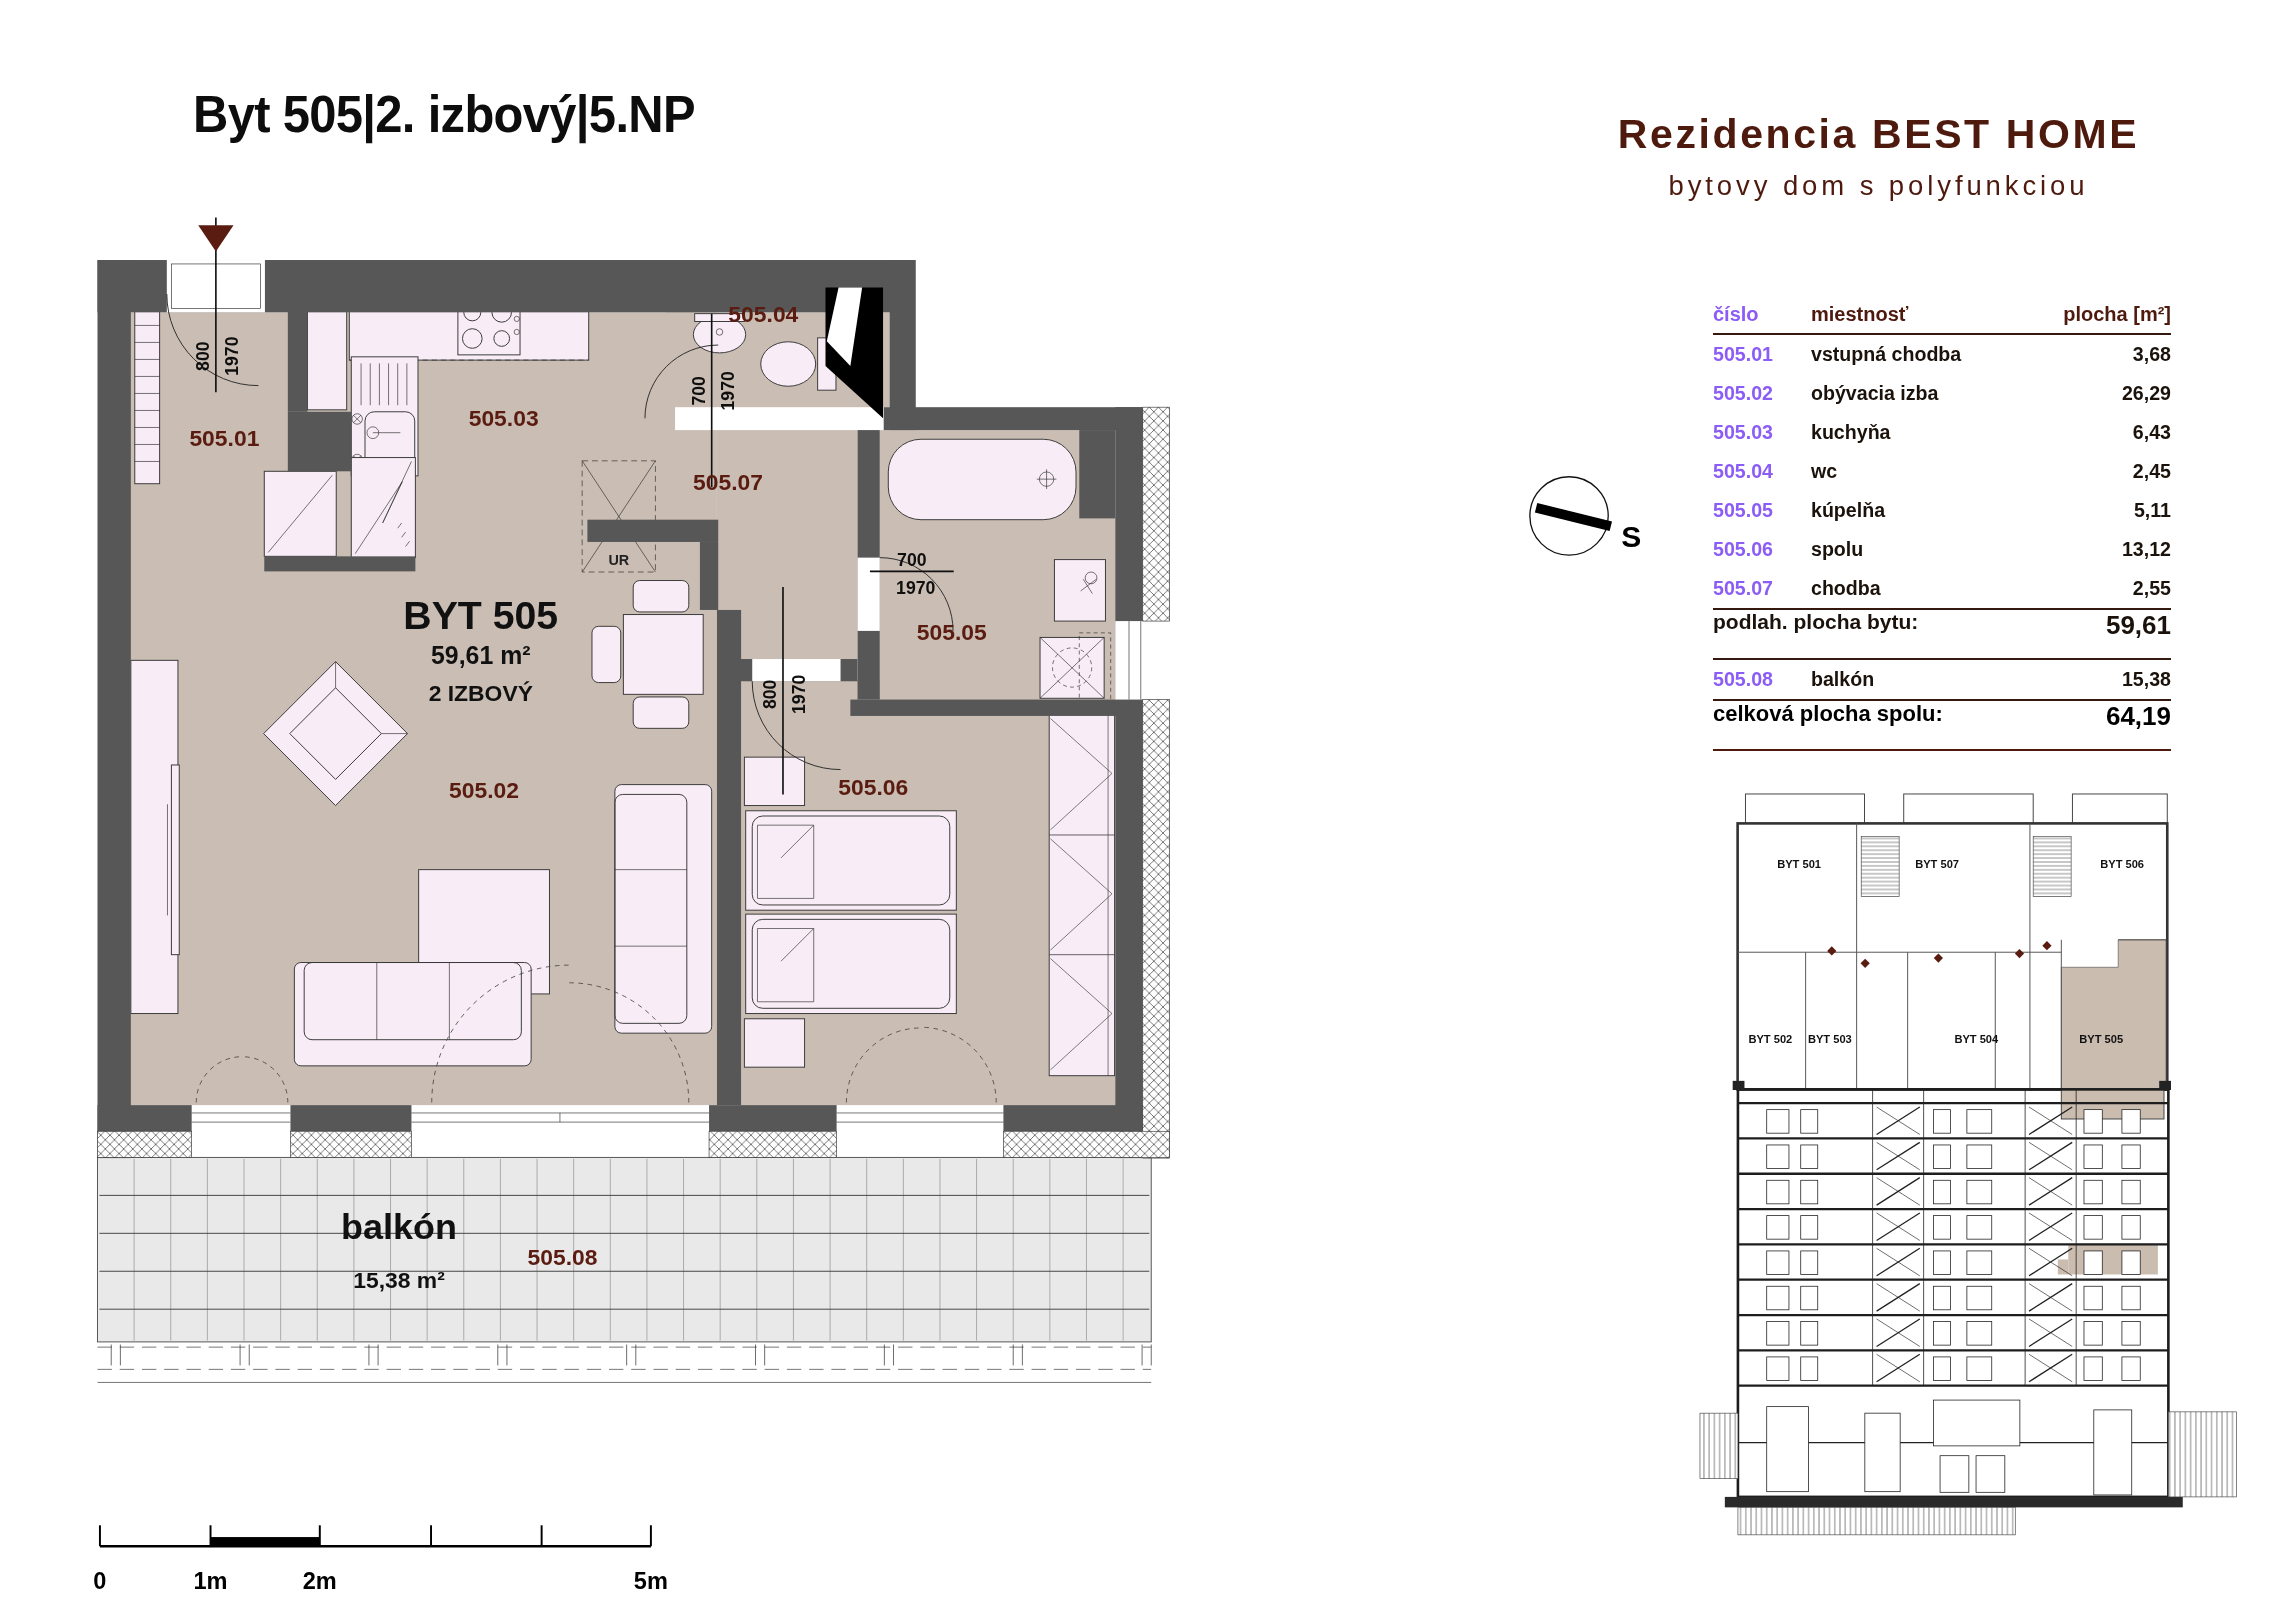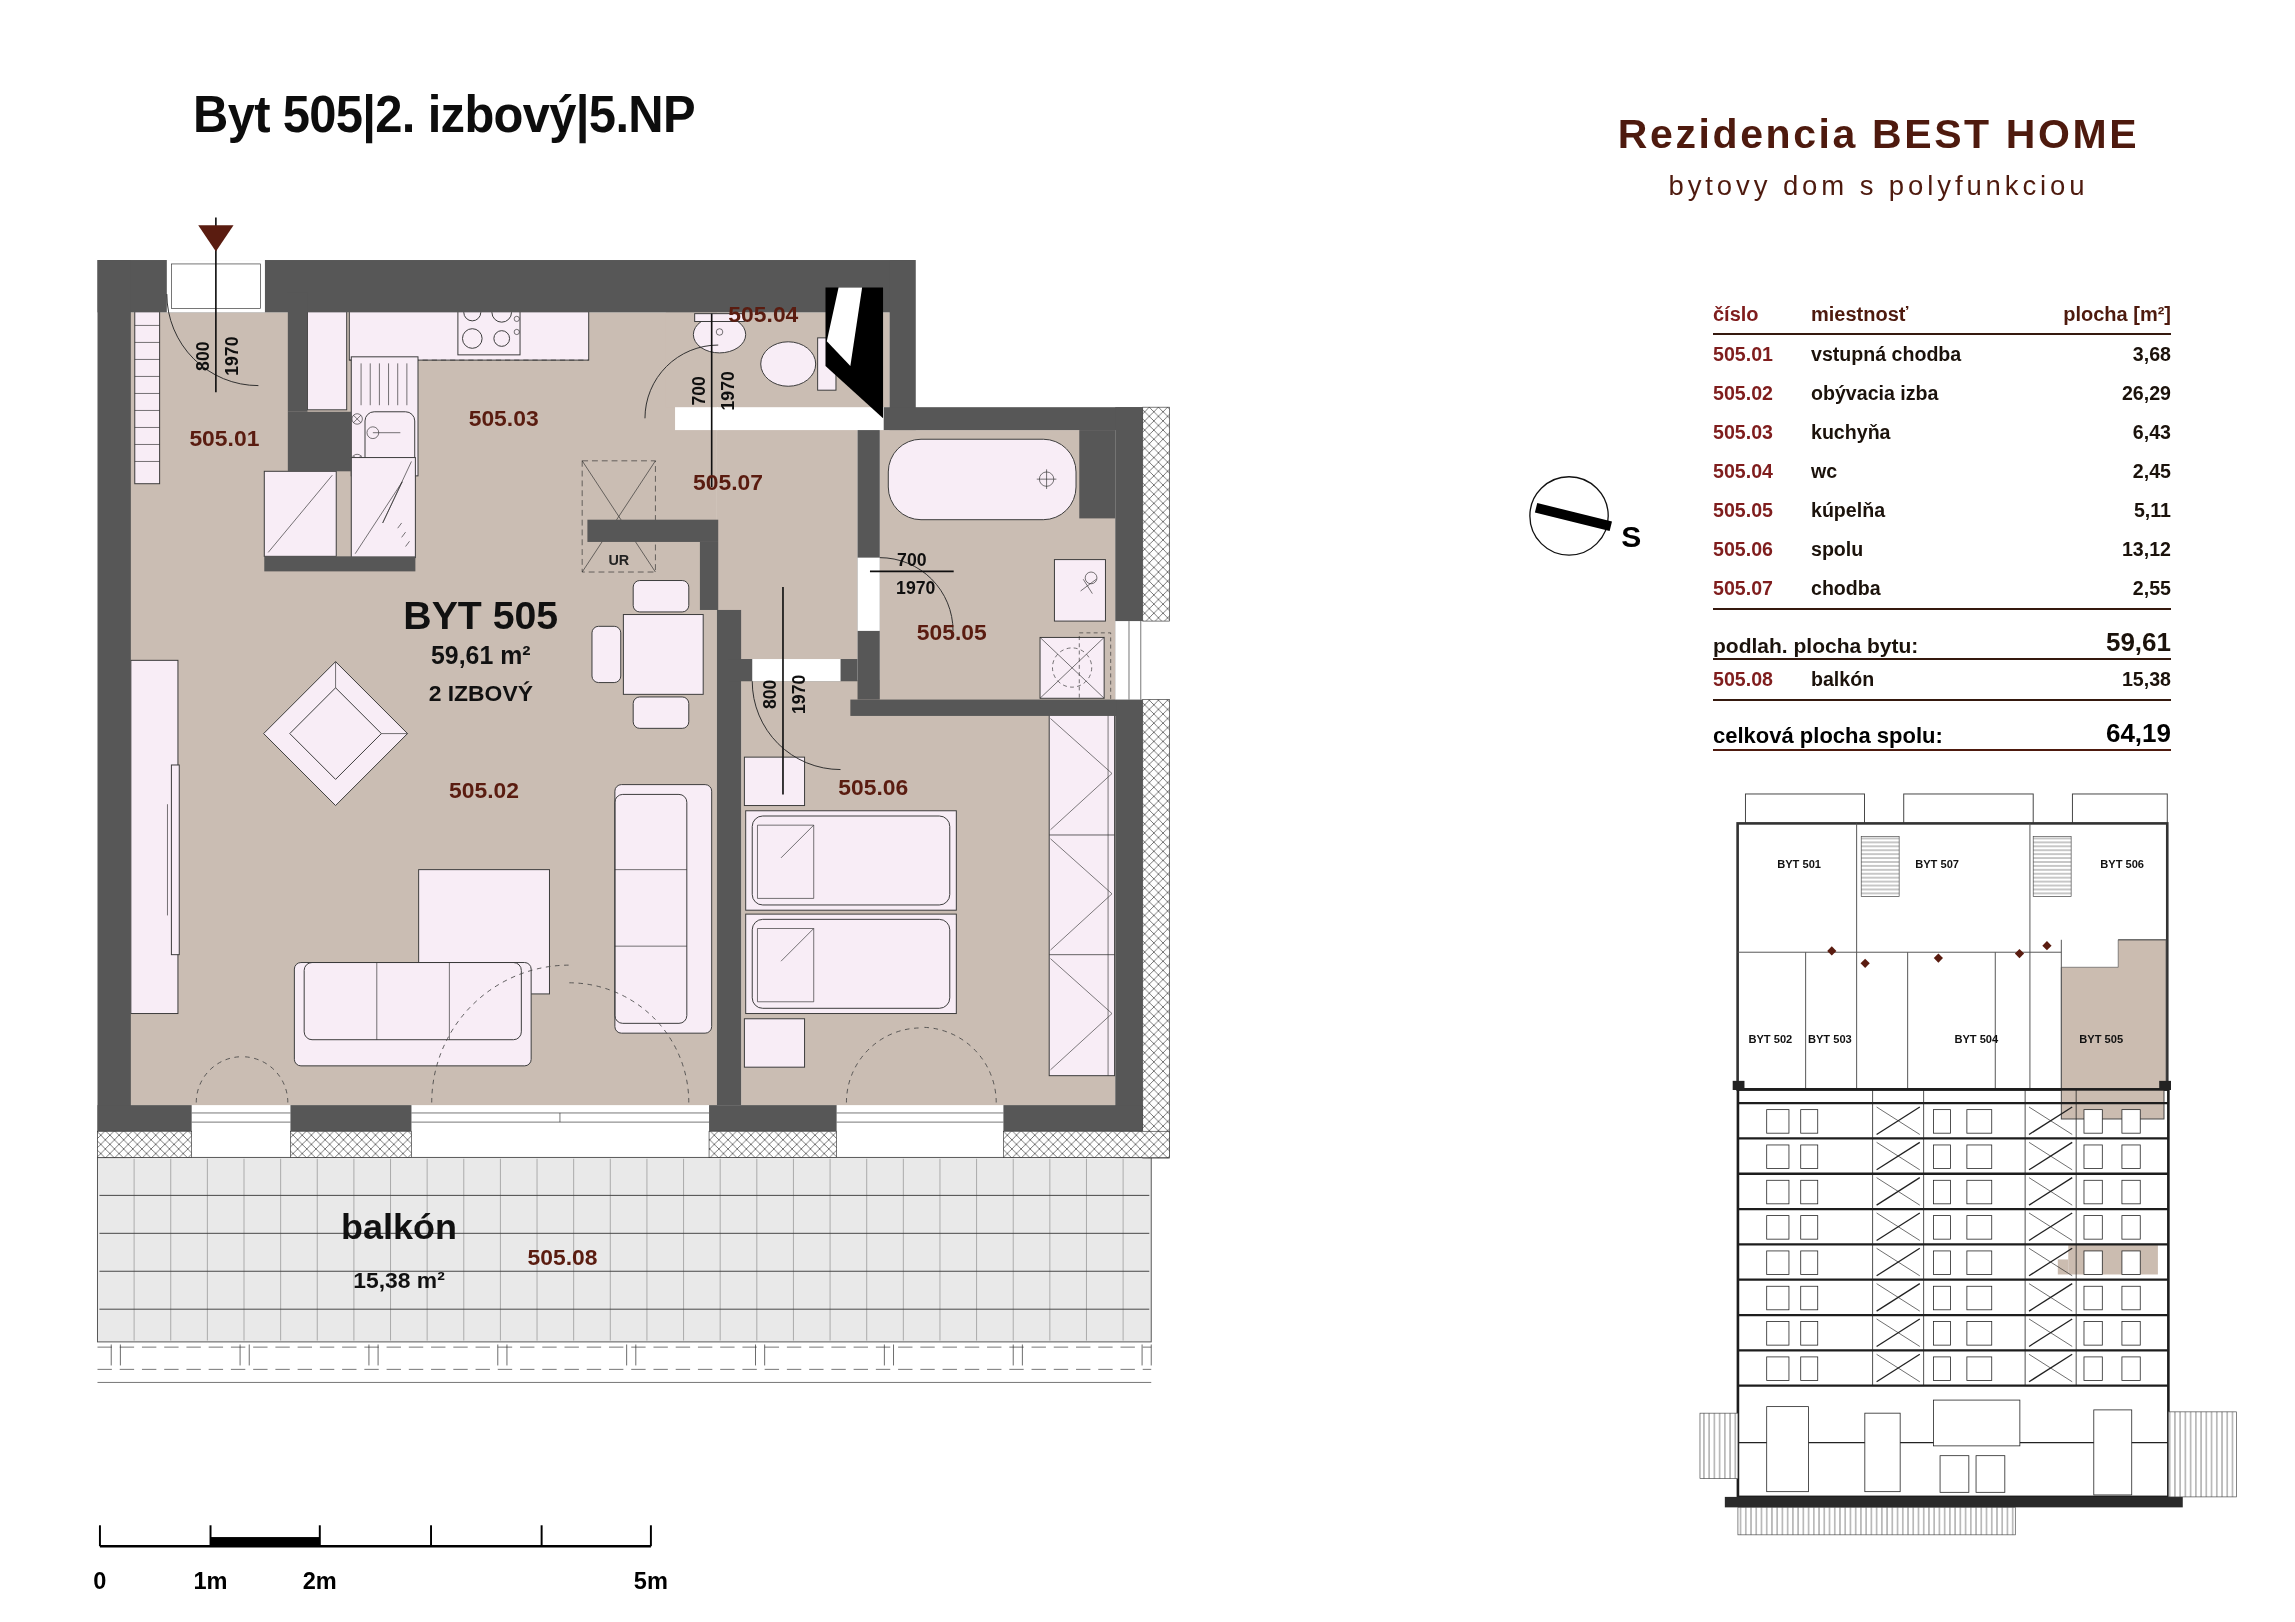--- a/index.html
+++ b/index.html
@@ -9,24 +9,24 @@
   #title-left{left:193px;top:84px;font-size:52px;font-weight:bold;color:#0d0d0d;letter-spacing:-0.7px;transform:scaleX(.94);transform-origin:left;white-space:nowrap;}
   #brand{left:1525px;top:84px;width:707px;text-align:center;color:#4e1a0e;}
   #brand .t{font-size:41px;font-weight:bold;letter-spacing:2.6px;white-space:nowrap;margin-top:27px;}
   #brand .s{font-size:27.5px;font-weight:normal;letter-spacing:3.9px;margin-top:11.8px;white-space:nowrap;}
   
   #room-table{left:1713px;top:280px;width:458px;color:#1b120b;}
   #room-table .hdr{display:flex;align-items:flex-end;height:46px;padding-bottom:6.5px;font-size:20px;font-weight:bold;color:#4e1a0e;}
   #room-table .rule{border-top:2px solid #35190e;position:relative;}
   #room-table .rule.mar{border-top-color:#4e1a0e;}
   #room-table .row{display:flex;align-items:center;height:39px;font-size:19.6px;}
-  #room-table .c1{width:98px;color:#7f1d1d;font-weight:bold;}
+  #room-table .c1{width:98px;color:#8b5cf6;font-weight:bold;}
   #room-table .c2{flex:1;font-weight:bold;}
   #room-table .c3{width:111px;text-align:right;font-weight:bold;}
-  #room-table .sum{display:flex;align-items:flex-end;height:48px;font-size:21px;font-weight:bold;}
+  #room-table .sum{display:flex;align-items:flex-start;height:48px;font-size:21px;font-weight:bold;}
   #room-table .sum .v{font-size:26px;}
   #room-table .sum.total{color:#000000;font-size:22px;}
   
   .wall{fill:#575757;}
   .floor{fill:#cabdb3;}
   .furn{fill:#f8edf6;stroke:#3a3a3a;stroke-width:1.5;}
   .nofill{fill:none;stroke:#3a3a3a;stroke-width:1.5;}
   .thin{stroke:#2e2e2e;stroke-width:1;fill:none;}
   .arc{stroke:#2e2e2e;stroke-width:1.5;fill:none;}
   .dash{stroke:#444;stroke-width:1.3;fill:none;stroke-dasharray:7 7;}

